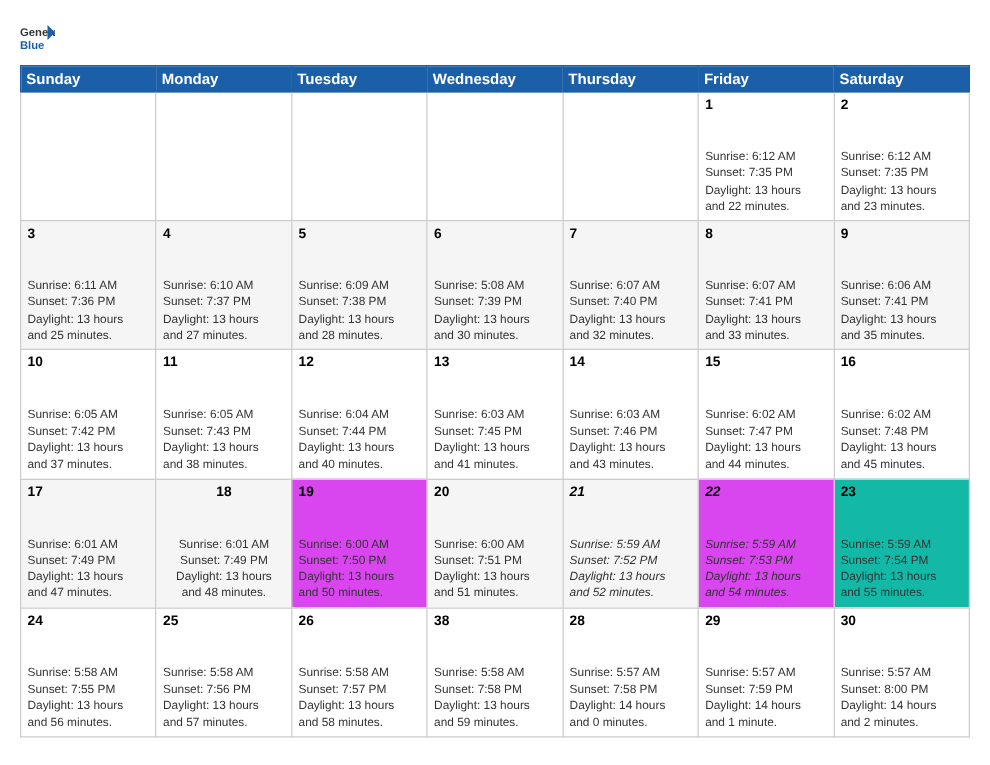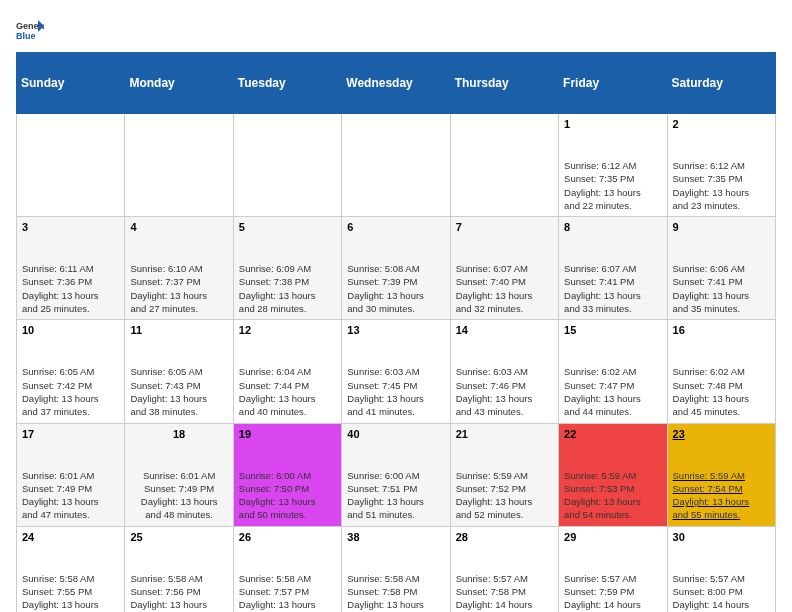--- a/index.html
+++ b/index.html
@@ -29,21 +29,21 @@
     .month-title { font-size: 36px; font-weight: bold; color: #333; }
     .location { font-size: 14px; color: #555; margin-top: 2px; }
     .calendar {
       width: 100%;
       border-collapse: collapse;
       font-size: 10.5px;
     }
     .calendar th {
       background: #1a5fa8;
       color: #fff;
-      padding: 23px 4px;
+      padding: 3px 4px;
       text-align: left;
       font-size: 12px;
       font-weight: bold;
       border: 1px solid #1a5fa8;
     }
     .calendar td {
       border: 1px solid #ccc;
       vertical-align: top;
       padding: 4px 5px;
       min-height: 70px;
@@ -236,41 +236,41 @@
 and 48 minutes.</div>
         </td>
         <td style="background: #d946ef;">
           <span class="day-num">19</span>
           <div class="day-info" style="white-space: pre-line;">Sunrise: 6:00 AM
 Sunset: 7:50 PM
 Daylight: 13 hours
 and 50 minutes.</div>
         </td>
         <td style="background: rgb(245, 245, 245);">
-          <span class="day-num">40</span>
+          <span class="day-num">20</span>
           <div class="day-info" style="white-space: pre-line;">Sunrise: 6:00 AM
 Sunset: 7:51 PM
 Daylight: 13 hours
 and 51 minutes.</div>
         </td>
-        <td style="background: rgb(245, 245, 245);">
+        <td style="background: rgb(245, 245, 245); font-style: italic;">
           <span class="day-num">21</span>
           <div class="day-info" style="white-space: pre-line;">Sunrise: 5:59 AM
 Sunset: 7:52 PM
 Daylight: 13 hours
 and 52 minutes.</div>
         </td>
-        <td style="background: #ef4444;">
+        <td style="background: #d946ef; font-style: italic;">
           <span class="day-num">22</span>
           <div class="day-info" style="white-space: pre-line;">Sunrise: 5:59 AM
 Sunset: 7:53 PM
 Daylight: 13 hours
 and 54 minutes.</div>
         </td>
-        <td style="background: #eab308; text-decoration: underline;">
+        <td style="background: #14b8a6;">
           <span class="day-num">23</span>
           <div class="day-info" style="white-space: pre-line;">Sunrise: 5:59 AM
 Sunset: 7:54 PM
 Daylight: 13 hours
 and 55 minutes.</div>
         </td>
       </tr>
       <tr class="week-row">
         <td>
           <span class="day-num">24</span>

